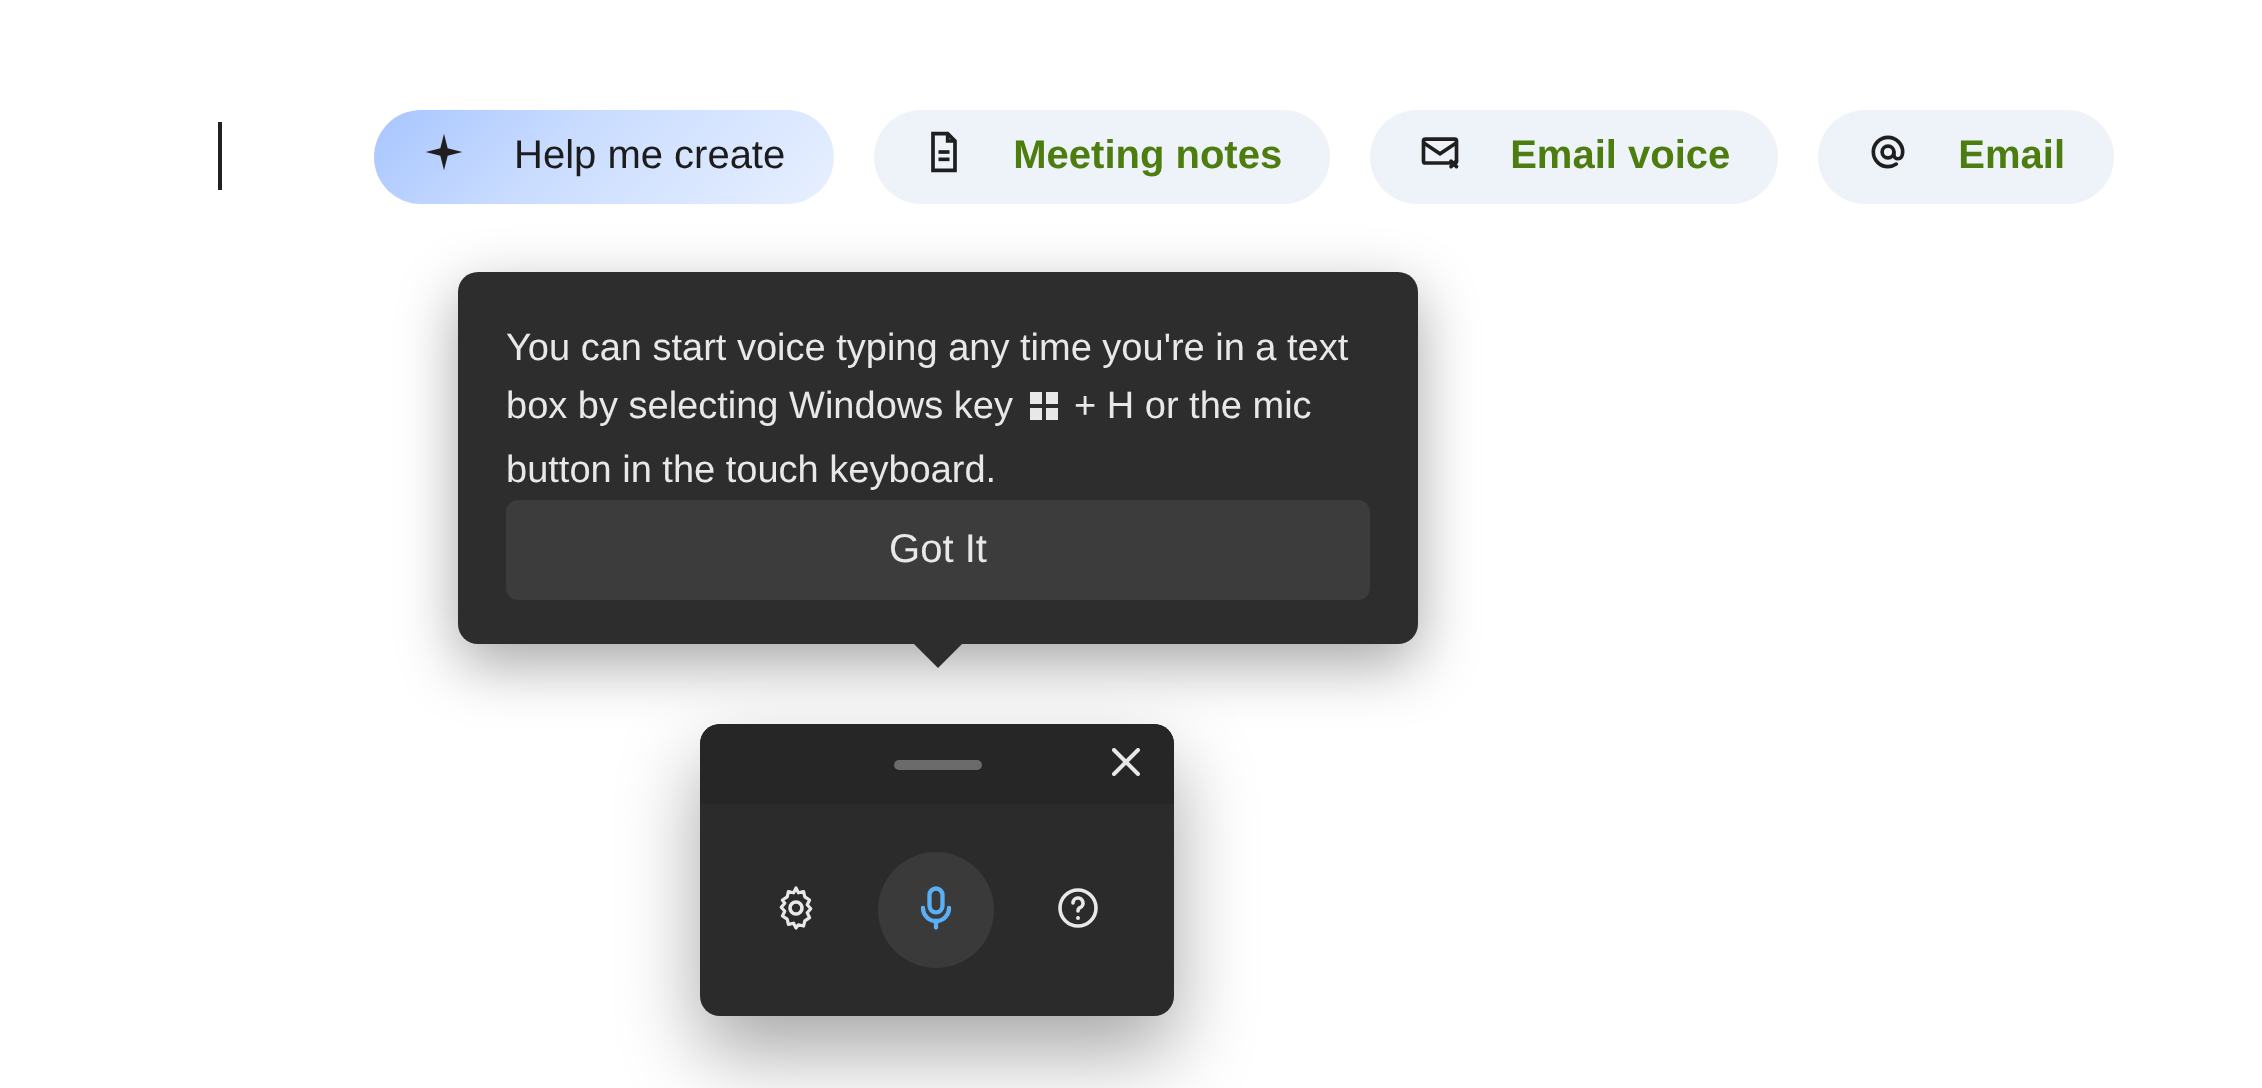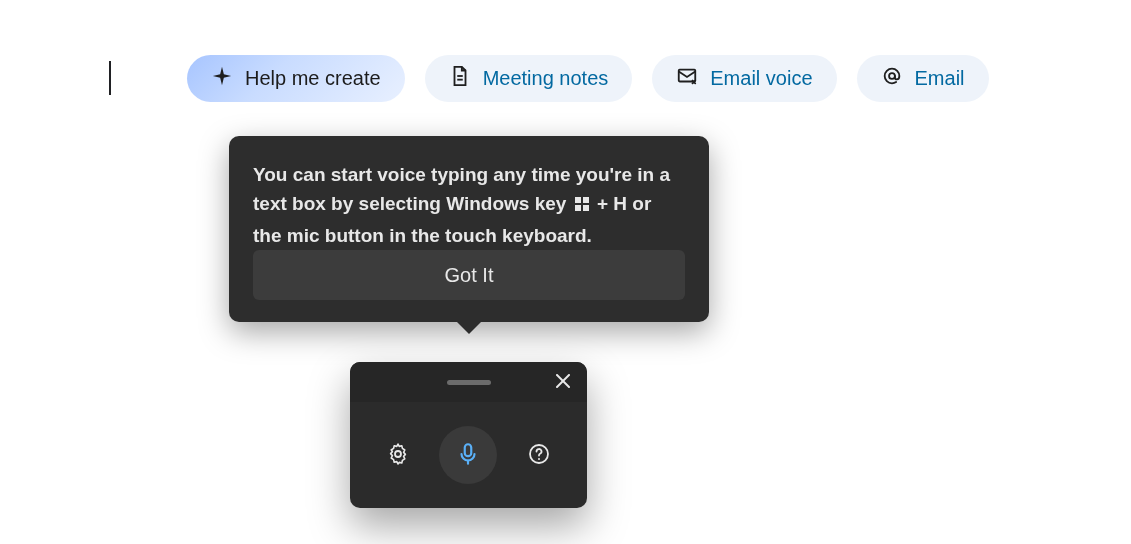--- a/index.html
+++ b/index.html
@@ -27,55 +27,56 @@
       position: absolute;
       left: 187px;
       top: 55px;
       display: flex;
       gap: 20px;
       align-items: center;
     }
     .chip {
       display: inline-flex;
       align-items: center;
-      gap: 12px;
+      gap: 24px;
       height: 47px;
       padding: 0 24px;
       border-radius: 24px;
       font-size: 20px;
       color: #1f1f1f;
       cursor: pointer;
       border: none;
     }
     .chip.active {
       background: linear-gradient(135deg, #a7c5ff 0%, #c9dcff 40%, #e8f0ff 100%);
       color: #1c1c1c;
     }
     .chip.inactive {
       background: #eef3fa;
-      color: #0369a1;
+      color: #4d7c0f;
+      font-weight: bold;
     }
     .chip svg { width: 22px; height: 22px; flex-shrink: 0; }
 
     
     .tooltip {
       position: absolute;
       left: 229px;
       top: 136px;
       width: 480px;
       background: #2d2d2d;
       border-radius: 10px;
       padding: 24px 24px 22px 24px;
       box-shadow: 0 10px 30px rgba(0,0,0,0.35);
       color: #e8e8e8;
     }
     .tooltip-text {
       font-size: 19px;
       line-height: 1.55;
-      font-weight: 700;
+      font-weight: 400;
     }
     .win-key-icon {
       display: inline-block;
       vertical-align: -2px;
       margin: 0 2px;
     }
     .tooltip-button {
       display: block;
       width: 100%;
       height: 50px;

